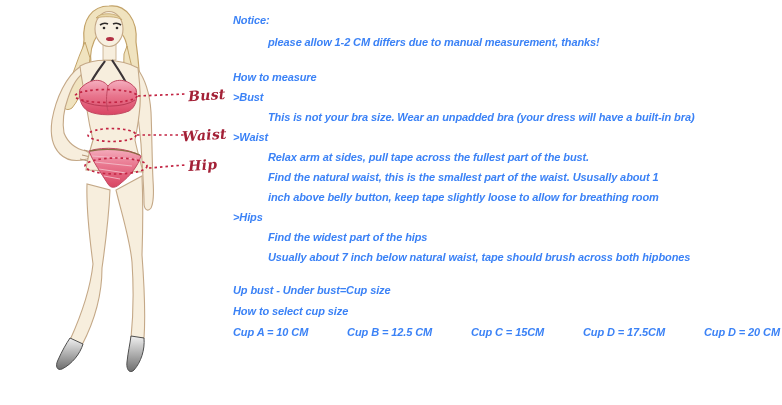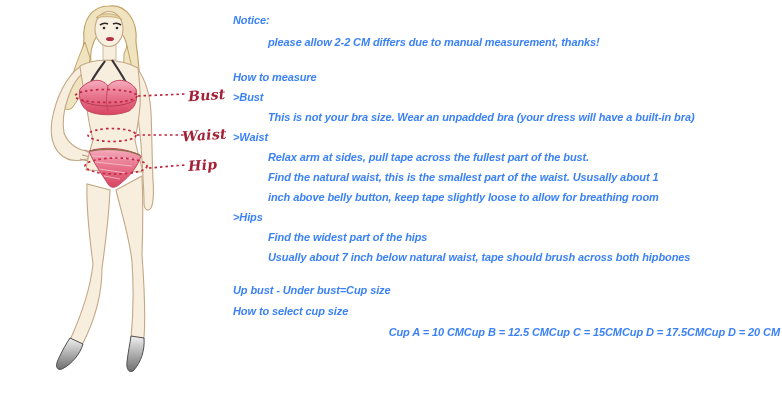--- a/index.html
+++ b/index.html
@@ -24,21 +24,21 @@
   .text-panel{
     position:absolute;left:233px;top:9px;width:547px;
     color:#3b82f6;font-weight:bold;font-size:11px;letter-spacing:-0.1px;font-style:italic;
   }
   .row{white-space:nowrap;line-height:20px;}
   .lh22{line-height:22px;}
   .lh21{line-height:21px;}
   .ind{padding-left:35px;}
   .gap1{height:14px;}
   .gap2{height:13px;}
-  .cups{display:flex;justify-content:flex-end;width:547px;}
+  .cups{display:flex;justify-content:space-between;width:547px;}
   .cups span{white-space:nowrap;}
 </style>
 </head>
 <body>
 
 <div class="page">
 
   <div class="figure-panel">
     <svg width="232" height="405" viewBox="0 0 232 405">
       <defs>
@@ -113,21 +113,21 @@
     </svg>
 
     <span class="m-label bust">Bust</span>
     <span class="m-label waist">Waist</span>
     <span class="m-label hip">Hip</span>
   </div>
 
   <div class="text-panel">
 
     <div class="row lh22">Notice:</div>
-    <div class="row lh22 ind">please allow 2-2 CM differs due to manual measurement, thanks!</div>
+    <div class="row lh22 ind">please allow 1-2 CM differs due to manual measurement, thanks!</div>
 
     <div class="gap1"></div>
 
     <div class="row">How to measure</div>
 
     <div class="row">&gt;Bust</div>
     <div class="row ind">This is not your bra size. Wear an unpadded bra (your dress will have a built-in bra)</div>
     <div class="row">&gt;Waist</div>
 
     <div class="row ind">Relax arm at sides, pull tape across the fullest part of the bust.</div>

